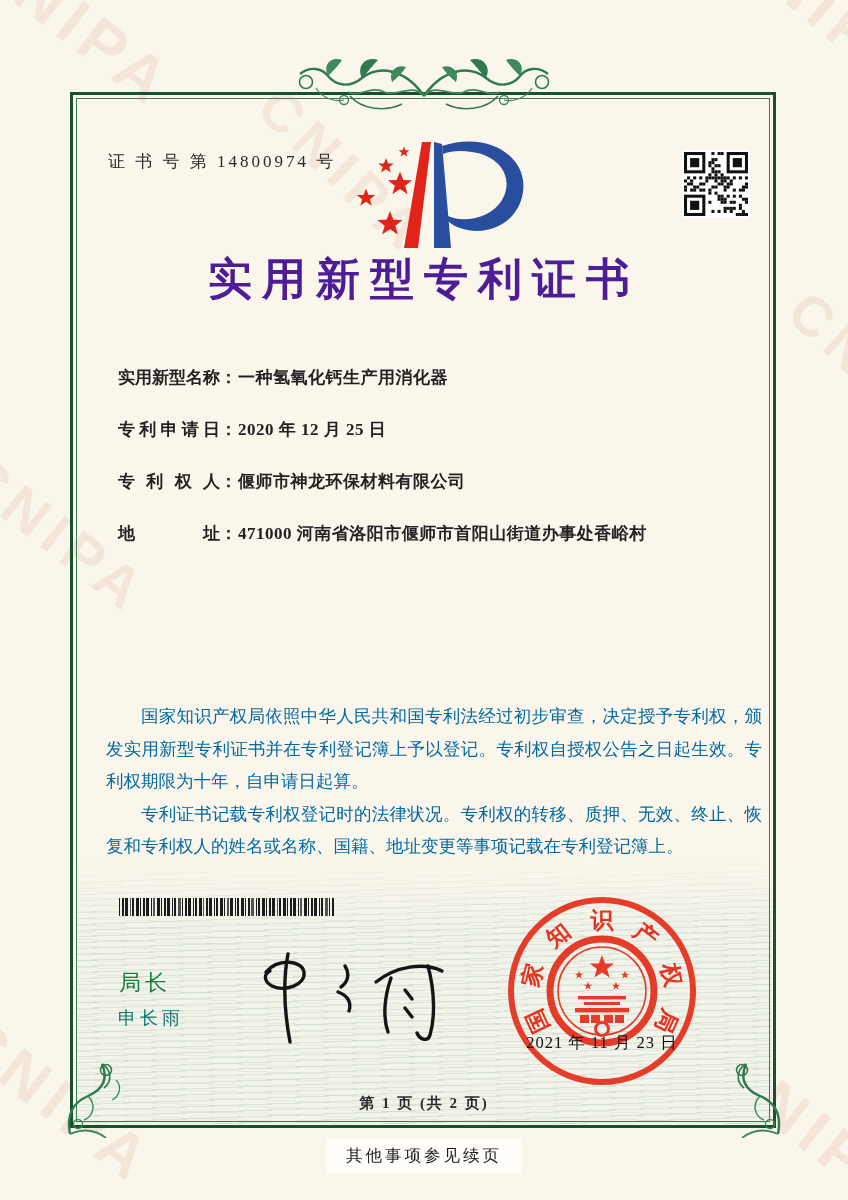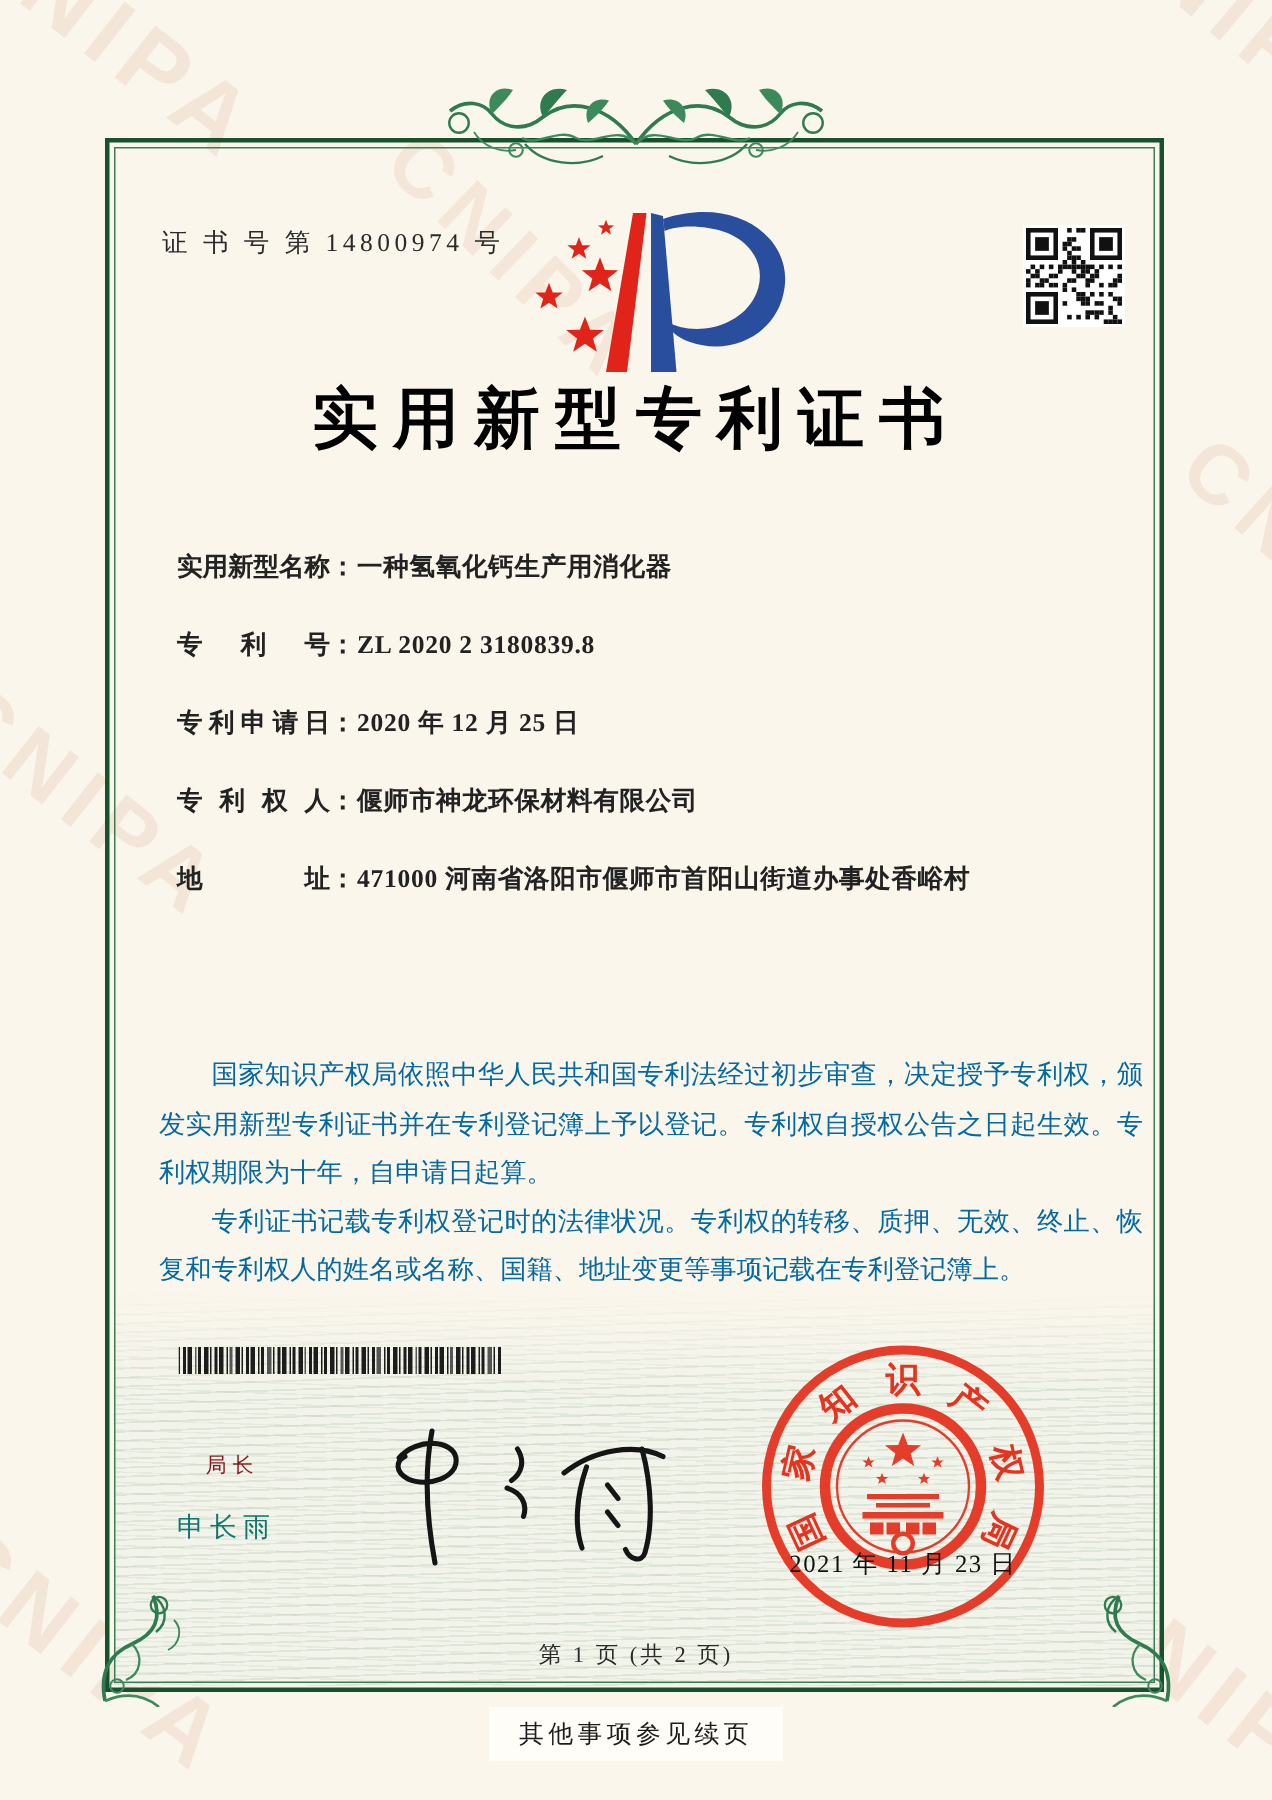--- a/index.html
+++ b/index.html
@@ -38,21 +38,21 @@
     background:linear-gradient(#fbf6ec, rgba(251,246,236,0));
   }
   
   .cert-no{
     position:absolute;left:108px;top:150px;font-size:17px;letter-spacing:3px;color:#2a2a2a;
   }
   .logo{position:absolute;left:330px;top:136px;width:206px;height:118px;}
   .qr{position:absolute;left:682px;top:150px;width:64px;height:64px;background:#fff;padding:2px;}
   .title{
     position:absolute;left:0;top:250px;width:848px;text-align:center;
-    font-size:44px;font-weight:bold;letter-spacing:10px;color:#000000;
+    font-size:44px;font-weight:bold;letter-spacing:10px;color:#4c1d95;
   }
   
   .fields{position:absolute;left:118px;top:352px;width:660px;}
   .frow{height:52px;line-height:52px;font-size:17px;color:#222;white-space:nowrap;font-weight:bold;}
   .flabel{
     display:inline-block;width:102px;text-align:justify;text-align-last:justify;
     vertical-align:top;
   }
   .fcolon{display:inline-block;width:18px;}
   .fvalue{letter-spacing:0.5px;}
@@ -60,39 +60,39 @@
   .grant-pair2{position:absolute;left:335px;top:0;}
   
   .body-text{
     position:absolute;left:106px;top:700px;width:656px;
     font-size:17.5px;line-height:32.5px;text-align:justify;color:#0369a1;
   }
   .body-text p{margin:0;text-indent:2em;}
   
   .barcode{position:absolute;left:119px;top:898px;width:218px;height:18px;}
   
-  .sig-title{position:absolute;left:137px;top:968px;font-size:14px;letter-spacing:4px;
-    font-family:"Liberation Sans","DejaVu Sans",sans-serif;color:#7f1d1d;}
+  .sig-title{position:absolute;left:119px;top:968px;font-size:22px;letter-spacing:4px;
+    font-family:"Liberation Sans","DejaVu Sans",sans-serif;color:#15803d;}
   .sig-name{position:absolute;left:118px;top:1006px;font-size:18px;letter-spacing:4px;
     font-family:"Liberation Sans","DejaVu Sans",sans-serif;color:#0f766e;}
   .sig-hand{position:absolute;left:248px;top:938px;width:210px;height:110px;}
   
   .seal{position:absolute;left:505px;top:894px;width:194px;height:194px;}
   .seal-ring{position:absolute;inset:0;}
   .seal-char{
     position:absolute;left:50%;top:50%;
     font-size:23px;font-weight:bold;color:#e53320;
     font-family:"Liberation Serif","DejaVu Serif",serif;
   }
   .seal-date{
     position:absolute;left:498px;top:1032px;width:208px;text-align:center;
     font-size:16.5px;color:#111;letter-spacing:1px;z-index:5;
   }
   
-  .page-info{position:absolute;left:0;top:1094px;width:848px;text-align:center;font-size:15px;color:#2a2a2a;letter-spacing:2px;}
+  .page-info{position:absolute;left:0;top:1094px;width:848px;text-align:center;font-size:15px;color:#2a2a2a;letter-spacing:2px;font-weight:bold;}
   .bottom-note-wrap{position:absolute;left:0;top:1138px;width:848px;text-align:center;}
   .bottom-note{
     display:inline-block;background:#fffdf7;padding:7px 20px;font-size:16.5px;
     letter-spacing:3px;color:#1c1c1c;
   }
 </style>
 </head>
 <body>
 
 <div class="page">
@@ -282,23 +282,20 @@
       </g>
   </svg>
 
   <div class="title">实用新型专利证书</div>
 
   <div class="fields">
     <div class="frow">
       <span class="flabel">实用新型名称</span><span class="fcolon">：</span><span class="fvalue">一种氢氧化钙生产用消化器</span>
     </div>
     <div class="frow">
-      <span class="flabel">专 利 号</span><span class="fcolon">：</span><span class="fvalue">ZL 2020 2 3180839.8</span>
-    </div>
-    <div class="frow">
       <span class="flabel">专利申请日</span><span class="fcolon">：</span><span class="fvalue">2020 年 12 月 25 日</span>
     </div>
     <div class="frow">
       <span class="flabel">专 利 权 人</span><span class="fcolon">：</span><span class="fvalue">偃师市神龙环保材料有限公司</span>
     </div>
     <div class="frow">
       <span class="flabel">地 址</span><span class="fcolon">：</span><span class="fvalue">471000 河南省洛阳市偃师市首阳山街道办事处香峪村</span>
     </div>
   </div>
 

